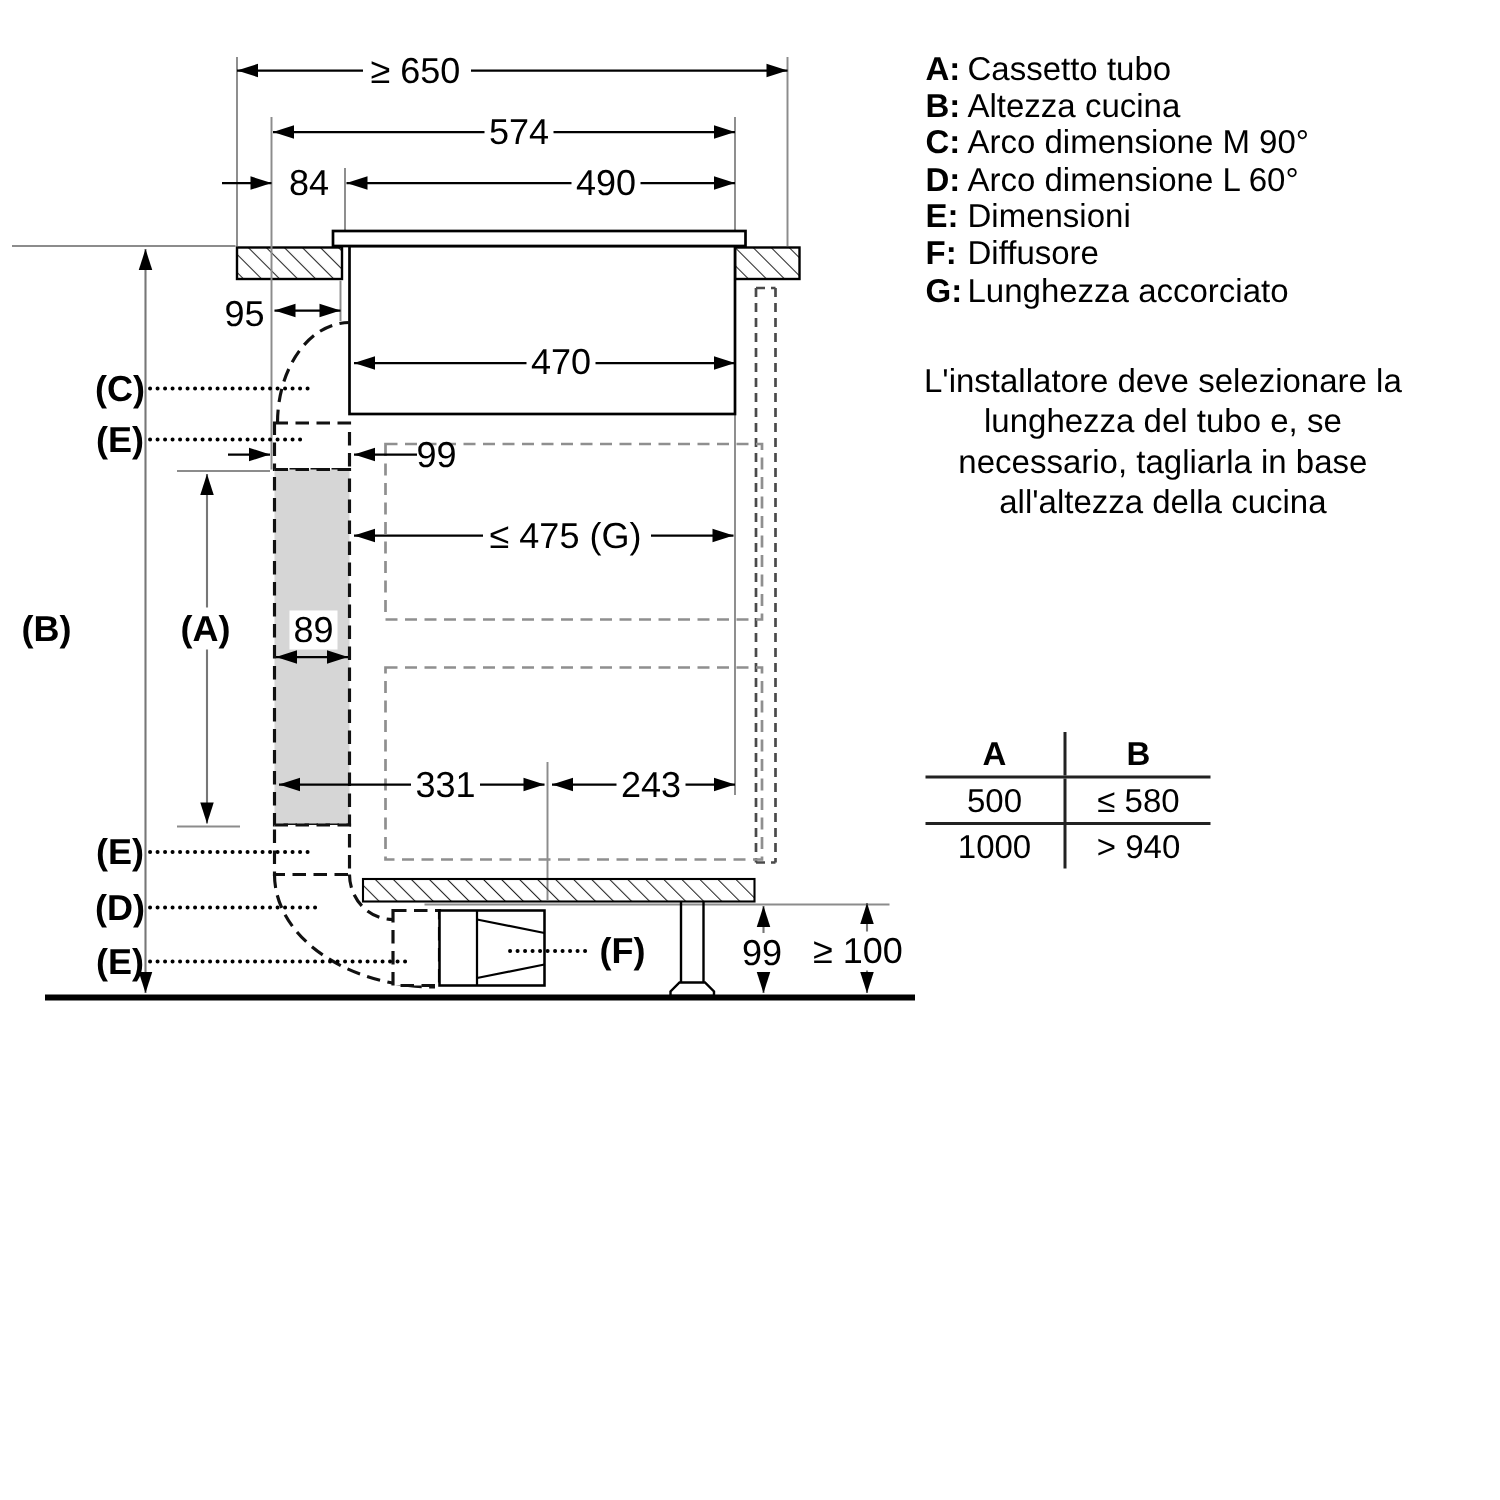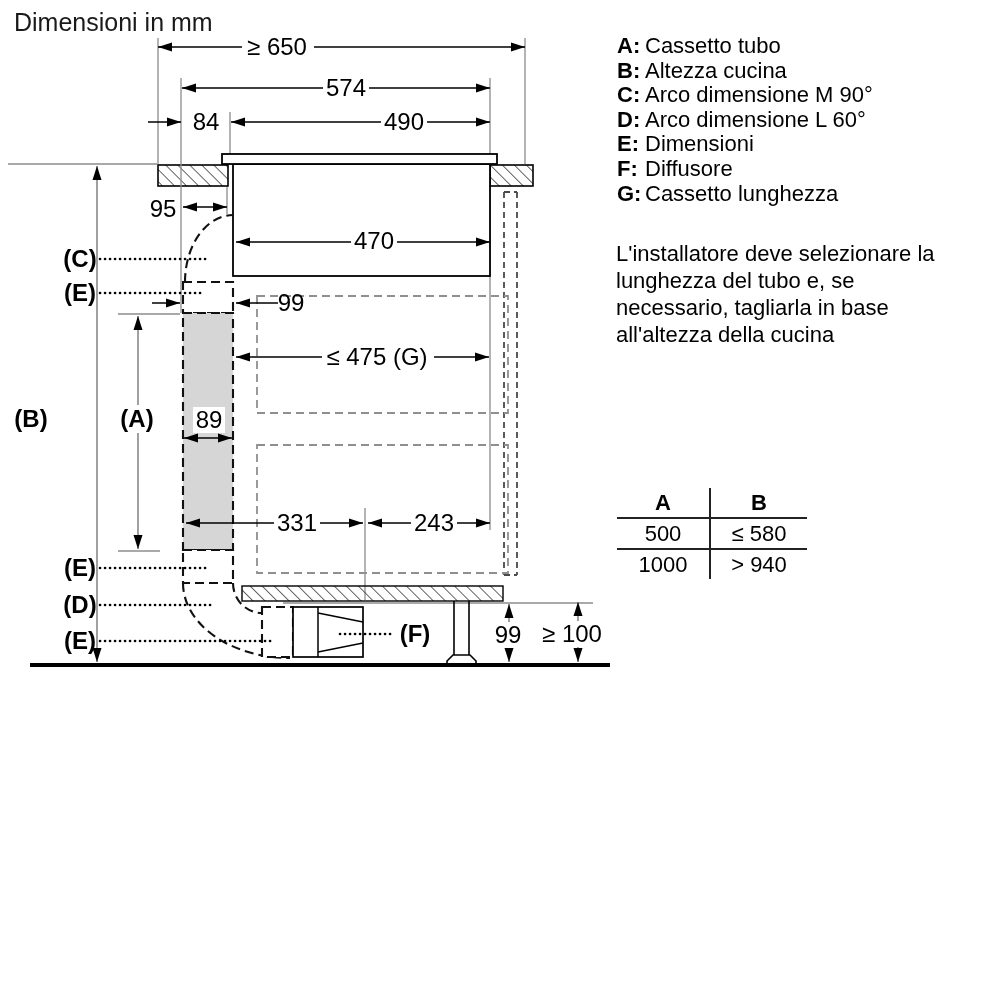--- a/index.html
+++ b/index.html
@@ -5,34 +5,33 @@
   html,body{margin:0;padding:0;background:#fff;}
   .stage{position:relative;width:1000px;height:1000px;background:#ffffff;
          font-family:"Liberation Sans", sans-serif;color:#000;overflow:hidden;}
   .title{position:absolute;left:14px;top:8px;font-size:25px;color:#1a1a1a;}
   svg{position:absolute;left:0;top:0;}
   svg text{font-family:"Liberation Sans", sans-serif;font-size:24px;fill:#000;}
   svg text.callout{font-weight:bold;}
   .legend{position:absolute;left:617px;top:34px;font-size:22px;line-height:24.6px;}
   .lrow{display:flex;}
   .lkey{font-weight:bold;width:28px;flex:0 0 28px;}
-  .note{position:absolute;left:616px;top:240px;font-size:22px;line-height:27px;white-space:pre-line;}
+  .note{position:absolute;left:616px;top:240px;font-size:22px;line-height:27px;white-space:pre-line;text-align:center;}
   .dtable{position:absolute;left:617px;top:488px;width:190px;font-size:22px;}
   .trow{display:flex;height:29px;align-items:center;}
   .tcA{width:93px;border-right:2px solid #222;height:100%;display:flex;align-items:center;justify-content:center;}
   .tcB{width:97px;height:100%;display:flex;align-items:center;justify-content:center;}
   .trow.hline{border-bottom:2px solid #222;}
   .thead{font-weight:bold;}
 </style>
 </head>
 <body>
 
 <div class="stage">
 
-  <div class="title">Dimensioni in mm</div>
 
   <svg width="1000" height="1000" viewBox="0 0 1000 1000">
     <defs>
       <marker id="arr" viewBox="0 0 15 10" markerWidth="15" markerHeight="10" refX="14.5" refY="5" orient="auto-start-reverse" markerUnits="userSpaceOnUse">
         <path d="M0.5,0.5 L14.5,5 L0.5,9.5 z" fill="#000"></path>
       </marker>
       <pattern id="hatch" width="8.5" height="8.5" patternUnits="userSpaceOnUse" patternTransform="rotate(-45)">
         <line x1="0" y1="-1" x2="0" y2="9.5" stroke="#222" stroke-width="1.4"></line>
       </pattern>
     </defs>
@@ -184,21 +183,21 @@
     <div class="lrow">
         <span class="lkey">E:</span>
         <span>Dimensioni</span>
       </div>
     <div class="lrow">
         <span class="lkey">F:</span>
         <span>Diffusore</span>
       </div>
     <div class="lrow">
         <span class="lkey">G:</span>
-        <span>Cassetto lunghezza</span>
+        <span>Lunghezza accorciato</span>
       </div>
   </div>
 
   <div class="note">L'installatore deve selezionare la
 lunghezza del tubo e, se
 necessario, tagliarla in base
 all'altezza della cucina</div>
 
   <div class="dtable">
     <div class="trow thead hline">

